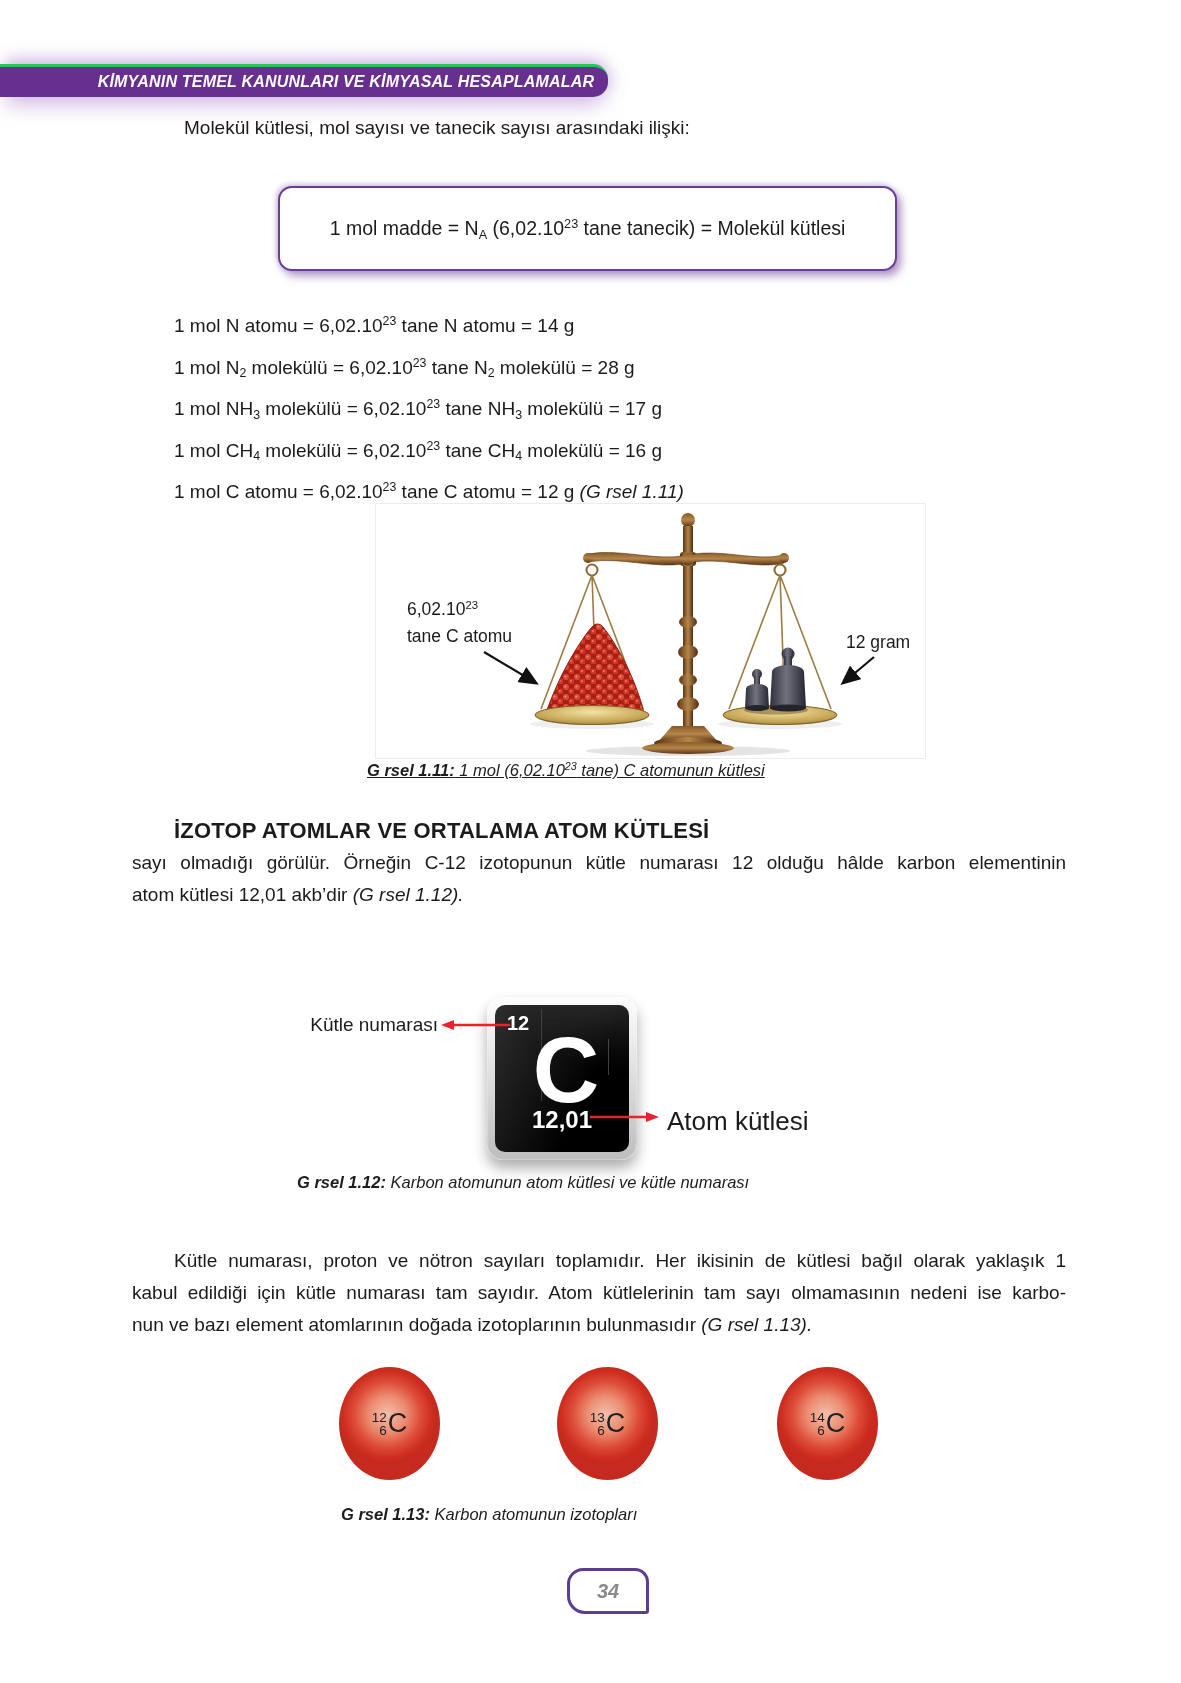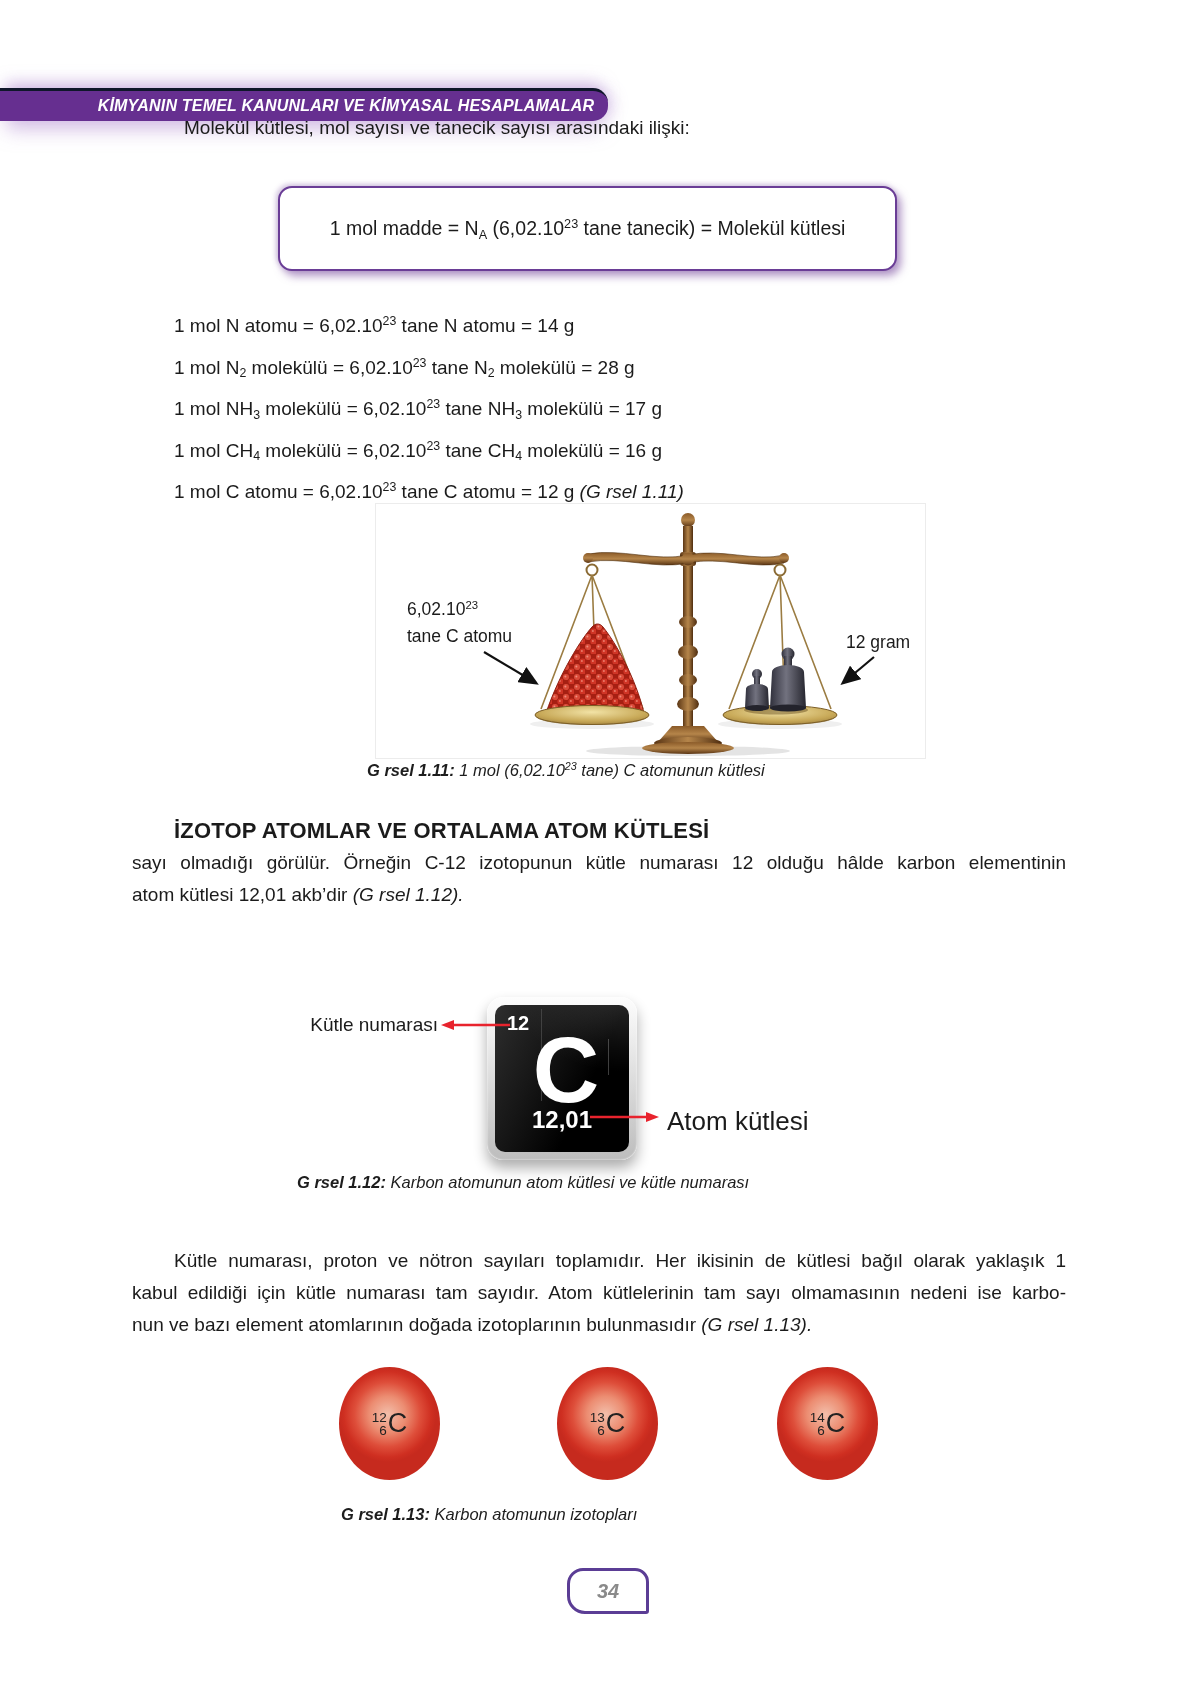--- a/index.html
+++ b/index.html
@@ -3,26 +3,26 @@
 <meta charset="utf-8">
 <style>
   html,body{margin:0;padding:0;background:#fff;}
   .page{
     position:relative;width:1181px;height:1683px;background:#fff;overflow:hidden;
     font-family:"Liberation Sans","DejaVu Sans",sans-serif;color:#1b1b1b;
   }
   
   .banner{
     position:absolute;left:0;top:64px;width:608px;height:30px;
-    background:#662f90;border-top:3px solid #0f172a;
+    background:#662f90;border-top:3px solid #22c55e;
     border-radius:0 15px 15px 0;
     box-shadow:0 -10px 16px -5px rgba(178,140,210,.55),
                0 14px 20px -6px rgba(178,140,210,.55),
                8px 0 16px -4px rgba(178,140,210,.45);
-    display:flex;align-items:center;justify-content:center;margin-top:24px;
+    display:flex;align-items:center;justify-content:center;
   }
   .banner-title{
     padding-left:84px;color:#fff;font-weight:700;font-style:italic;
     font-size:16px;letter-spacing:.2px;white-space:nowrap;
   }
   
   .intro{position:absolute;left:184px;top:117px;margin:0;font-size:19px;}
   
   .formula-box{
     position:absolute;left:278px;top:186px;width:615px;height:81px;
@@ -40,21 +40,21 @@
   .seg-i{font-style:italic;}
   
   .fig-scale{
     position:absolute;left:375px;top:503px;width:549px;height:254px;margin:0;
     background:#fff;border:1px solid #ececec;
   }
   .scale-label-left{position:absolute;left:31px;top:92px;font-size:17.5px;line-height:27px;}
   .scale-label-right{position:absolute;left:470px;top:128px;font-size:17.5px;white-space:nowrap;}
   
   .caption{position:absolute;margin:0;font-size:16.5px;font-style:italic;color:#1d1d1d;white-space:nowrap;}
-  .cap1{left:367px;top:761px;}
+  .cap1{left:367px;top:761px;text-decoration:underline;}
   .cap2{left:297px;top:1173px;}
   .cap3{left:341px;top:1505px;}
   
   .heading{position:absolute;left:174px;top:818px;margin:0;font-size:22px;font-weight:700;letter-spacing:.2px;}
   .para{position:absolute;left:132px;width:934px;font-size:19px;}
   .para1{top:850px;}
   .para2{top:1215px;margin-top:33px;}
   .pline{display:block;height:32px;line-height:26px;white-space:nowrap;}
   .pline.just{white-space:normal;text-align:justify;text-align-last:justify;}
   .pline.ind{padding-left:42px;}

